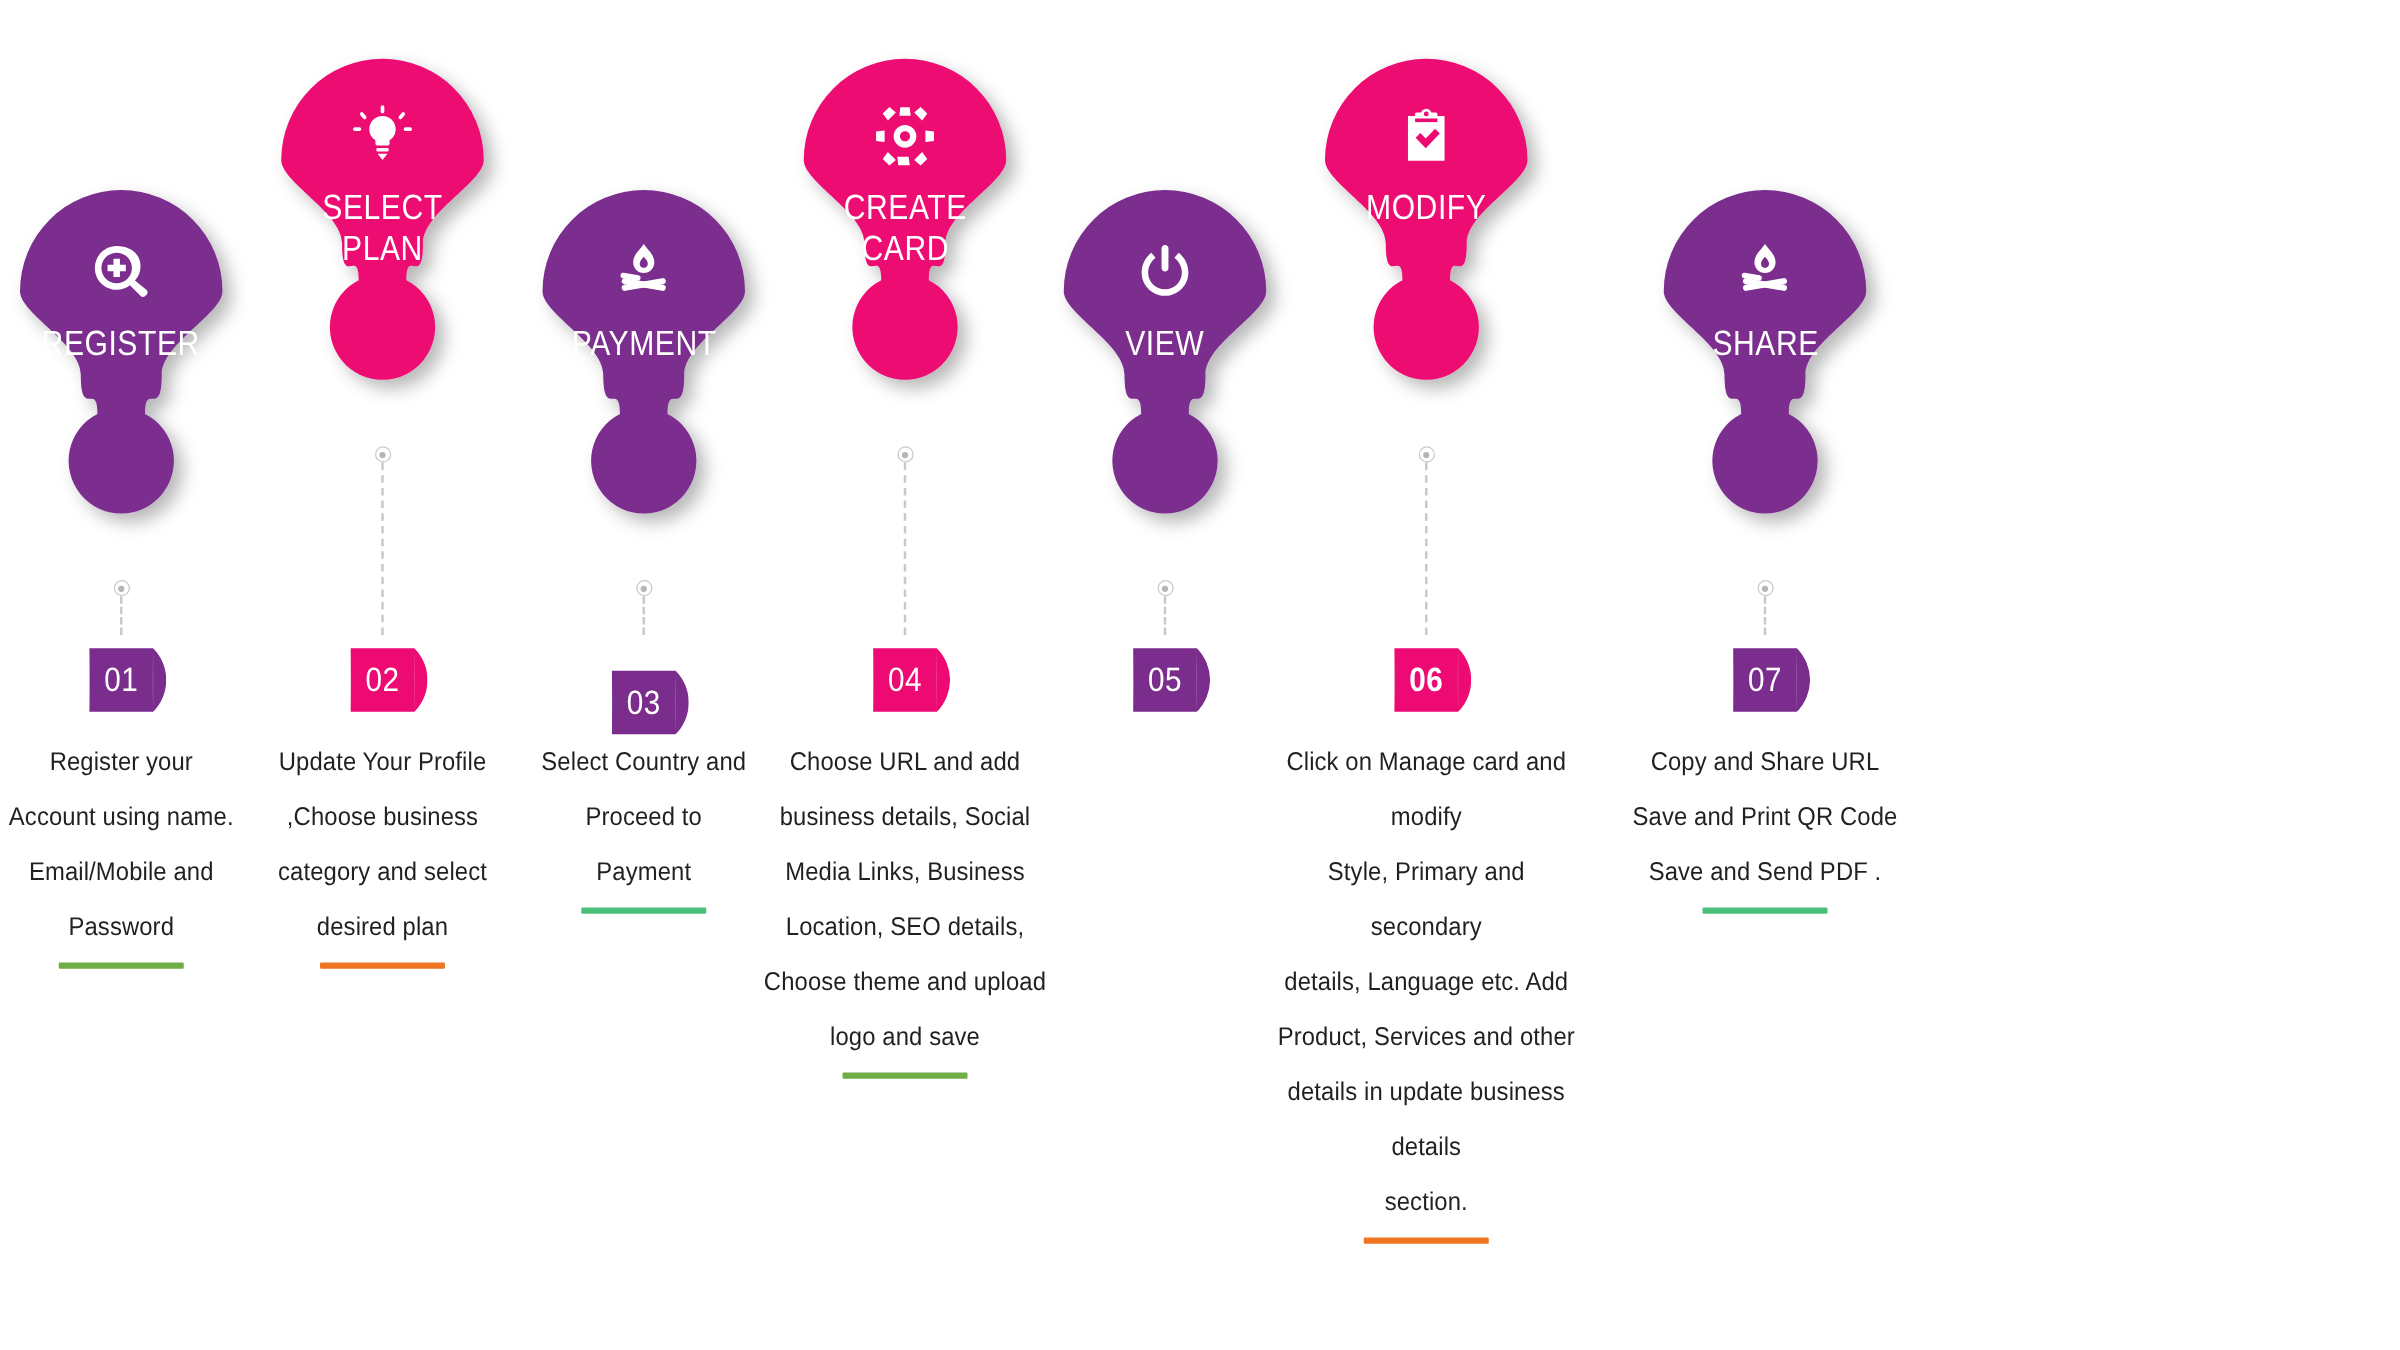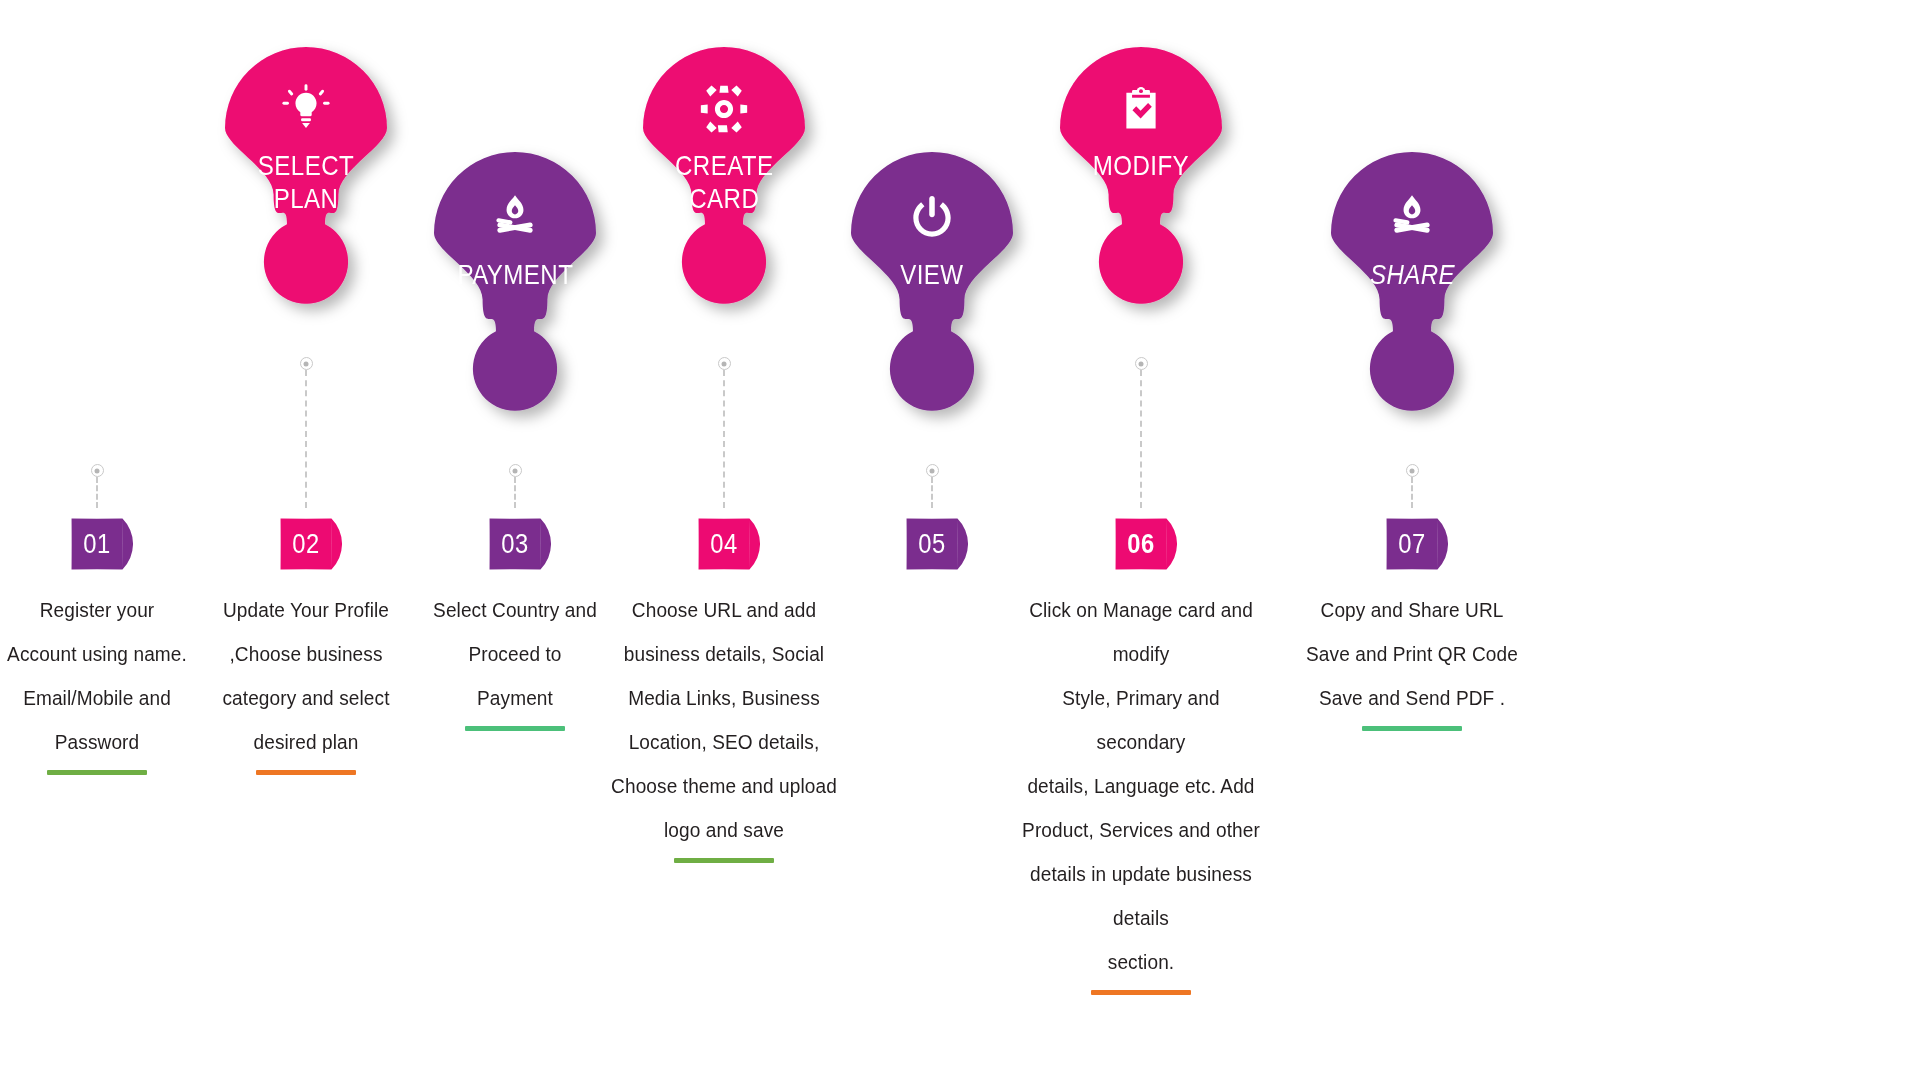--- a/index.html
+++ b/index.html
@@ -141,20 +141,39 @@
     width: 100px;
     margin: 6px auto 0 auto;
     border-radius: 1px;
   }
 </style>
 </head>
 <body>
 
 <div id="infographic">
     <div class="step" style="left: -33px;">
+      <div class="marker" style="top: 152px; width: 196px;">
+        <svg width="196" height="274" viewBox="0 0 196 274">
+          <defs>
+            <filter id="sh315" x="-30%" y="-10%" width="170%" height="140%">
+              <feDropShadow dx="7" dy="7" stdDeviation="7" flood-color="#000000" flood-opacity="0.28"></feDropShadow>
+            </filter>
+          </defs>
+          <path d="M 17 81 A 81 81 0 1 1 179 81 C 179 98.82 130.4 123.12 130.4 147.42000000000002 C 130.4 183.87 117.035 152.594 117.035 179.12959999999998 A 42.120000000000005 42.120000000000005 0 1 1 78.965 179.12959999999998 C 78.965 152.594 65.6 183.87 65.6 147.42000000000002 C 65.6 123.12 17 98.82 17 81 Z" fill="#7B2D8E" filter="url(#sh315)"></path>
+        </svg>
+        <div class="marker-content" style="width: 196px; padding-top: 40px;">
+          <div>
+            <svg class="marker-icon" width="52" height="52" viewBox="0 0 64 64" fill="#ffffff">
+              <path d="M27.5 6C15.6 6 6 15.6 6 27.5S15.6 49 27.5 49c4.9 0 9.4-1.6 13-4.4l10.6 10.6c1.2 1.2 3.2 1.2 4.5 0l1.4-1.4c1.2-1.2 1.2-3.2 0-4.5L45.5 39.9c3.4-3.7 5.5-8.7 5.5-14.1C51 14 41.4 6 27.5 6zm0 6.5c8.3 0 15 6.7 15 15s-6.7 15-15 15-15-6.7-15-15 6.7-15 15-15z"></path>
+              <path d="M24.3 18.5h6.4v5.8h5.8v6.4h-5.8v5.8h-6.4v-5.8h-5.8v-6.4h5.8z"></path>
+            </svg>
+          </div>
+          <div class="marker-label" style="margin-top: 14px;">REGISTER</div>
+        </div>
+      </div>
       <div class="connector" style="top: 464px;">
         <div class="conn-dot"></div>
         <div class="conn-line" style="height:31px"></div>
       </div>
       <div class="badge" style="top: 508px;">
         <svg width="72" height="72" viewBox="0 0 72 72">
           <path d="M 61.46 10.54 A 36 36 0 0 1 61.46 61.46 Q 36.00 61.20 10.54 61.46 A 36 36 0 0 1 10.54 61.46 Q 10.80 36.00 10.54 10.54 A 36 36 0 0 1 10.54 10.54 Q 36.00 10.80 61.46 10.54 A 36 36 0 0 1 61.46 10.54 Q 61.20 36.00 61.46 61.46 Z" fill="#7B2D8E"></path>
         </svg>
         <div class="badge-num">01</div>
       </div>
@@ -230,21 +249,21 @@
               <rect x="9" y="33.5" width="20" height="5.4" rx="2.7" transform="rotate(10 19 36.2)"></rect>
             </svg>
           </div>
           <div class="marker-label" style="margin-top: 14px;">PAYMENT</div>
         </div>
       </div>
       <div class="connector" style="top: 464px;">
         <div class="conn-dot"></div>
         <div class="conn-line" style="height:31px"></div>
       </div>
-      <div class="badge" style="top: 508px;">
+      <div class="badge" style="top: 526px;">
         <svg width="72" height="72" viewBox="0 0 72 72">
           <path d="M 61.46 10.54 A 36 36 0 0 1 61.46 61.46 Q 36.00 61.20 10.54 61.46 A 36 36 0 0 1 10.54 61.46 Q 10.80 36.00 10.54 10.54 A 36 36 0 0 1 10.54 10.54 Q 36.00 10.80 61.46 10.54 A 36 36 0 0 1 61.46 10.54 Q 61.20 36.00 61.46 61.46 Z" fill="#7B2D8E"></path>
         </svg>
         <div class="badge-num">03</div>
       </div>
       <div class="desc" style="top: 588px;">
         <span class="desc-text">Select Country and</span>
         <span class="desc-text">Proceed to</span>
         <span class="desc-text">Payment</span>
         <span class="accent-bar" style="background: rgb(76, 192, 122);"></span>
@@ -372,21 +391,21 @@
     <div class="step" style="left: 1282px;">
       <div class="marker" style="top: 152px; width: 196px;">
         <svg width="196" height="274" viewBox="0 0 196 274">
           <defs>
             <filter id="sh315" x="-30%" y="-10%" width="170%" height="140%">
               <feDropShadow dx="7" dy="7" stdDeviation="7" flood-color="#000000" flood-opacity="0.28"></feDropShadow>
             </filter>
           </defs>
           <path d="M 17 81 A 81 81 0 1 1 179 81 C 179 98.82 130.4 123.12 130.4 147.42000000000002 C 130.4 183.87 117.035 152.594 117.035 179.12959999999998 A 42.120000000000005 42.120000000000005 0 1 1 78.965 179.12959999999998 C 78.965 152.594 65.6 183.87 65.6 147.42000000000002 C 65.6 123.12 17 98.82 17 81 Z" fill="#7B2D8E" filter="url(#sh315)"></path>
         </svg>
-        <div class="marker-content" style="width: 196px; padding-top: 40px; font-style: italic;">
+        <div class="marker-content" style="width: 196px; padding-top: 40px;">
           <div>
             <svg class="marker-icon" width="52" height="52" viewBox="0 0 64 64" fill="#ffffff">
               <path d="M32 4c-3.9 6.1-10.4 10.2-10.4 18.1 0 5.7 4.6 10.3 10.4 10.3s10.4-4.6 10.4-10.3C42.4 14.2 35.9 10.1 32 4zm0 12.4c2.1 2.6 4 4.3 4 7.1 0 2.3-1.8 4.1-4 4.1s-4-1.8-4-4.1c0-2.8 1.9-4.5 4-7.1z"></path>
               <rect x="10" y="40.8" width="44" height="6" rx="3" transform="rotate(10 32 43.8)"></rect>
               <rect x="10" y="40.8" width="44" height="6" rx="3" transform="rotate(-10 32 43.8)"></rect>
               <rect x="9" y="33.5" width="20" height="5.4" rx="2.7" transform="rotate(10 19 36.2)"></rect>
             </svg>
           </div>
           <div class="marker-label" style="margin-top: 14px;">SHARE</div>
         </div>

